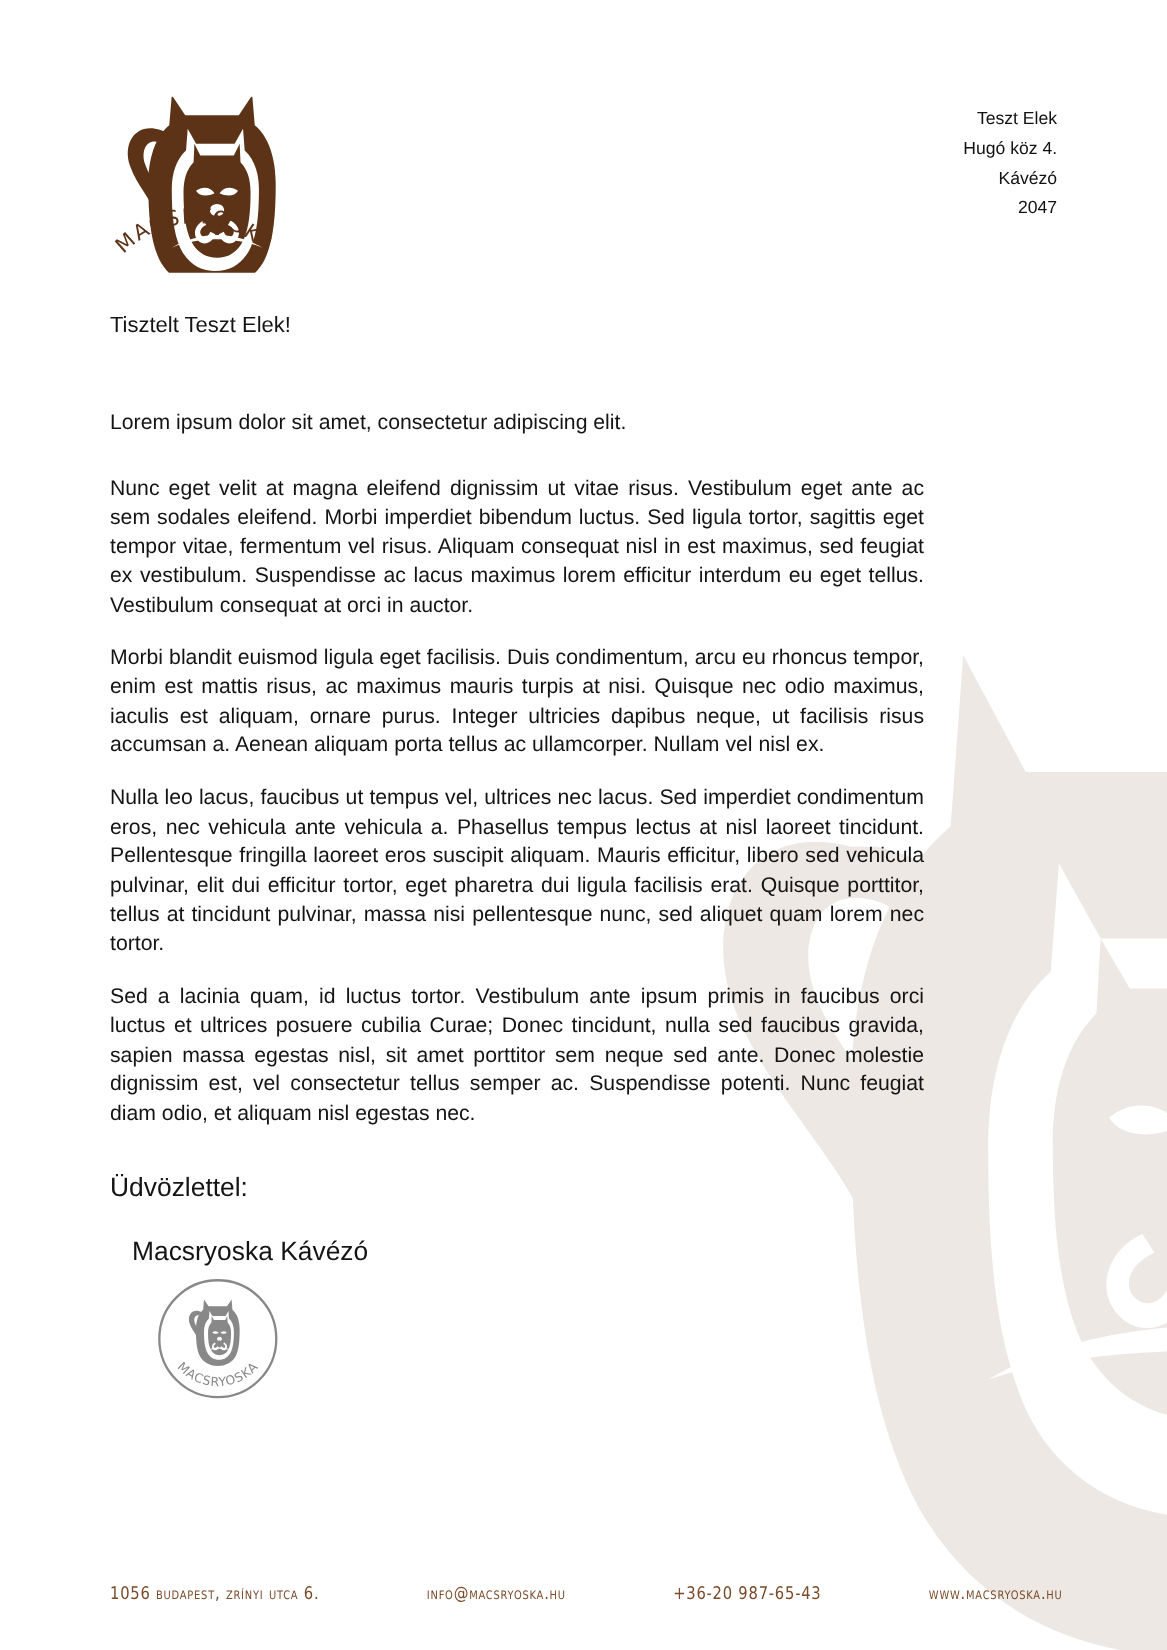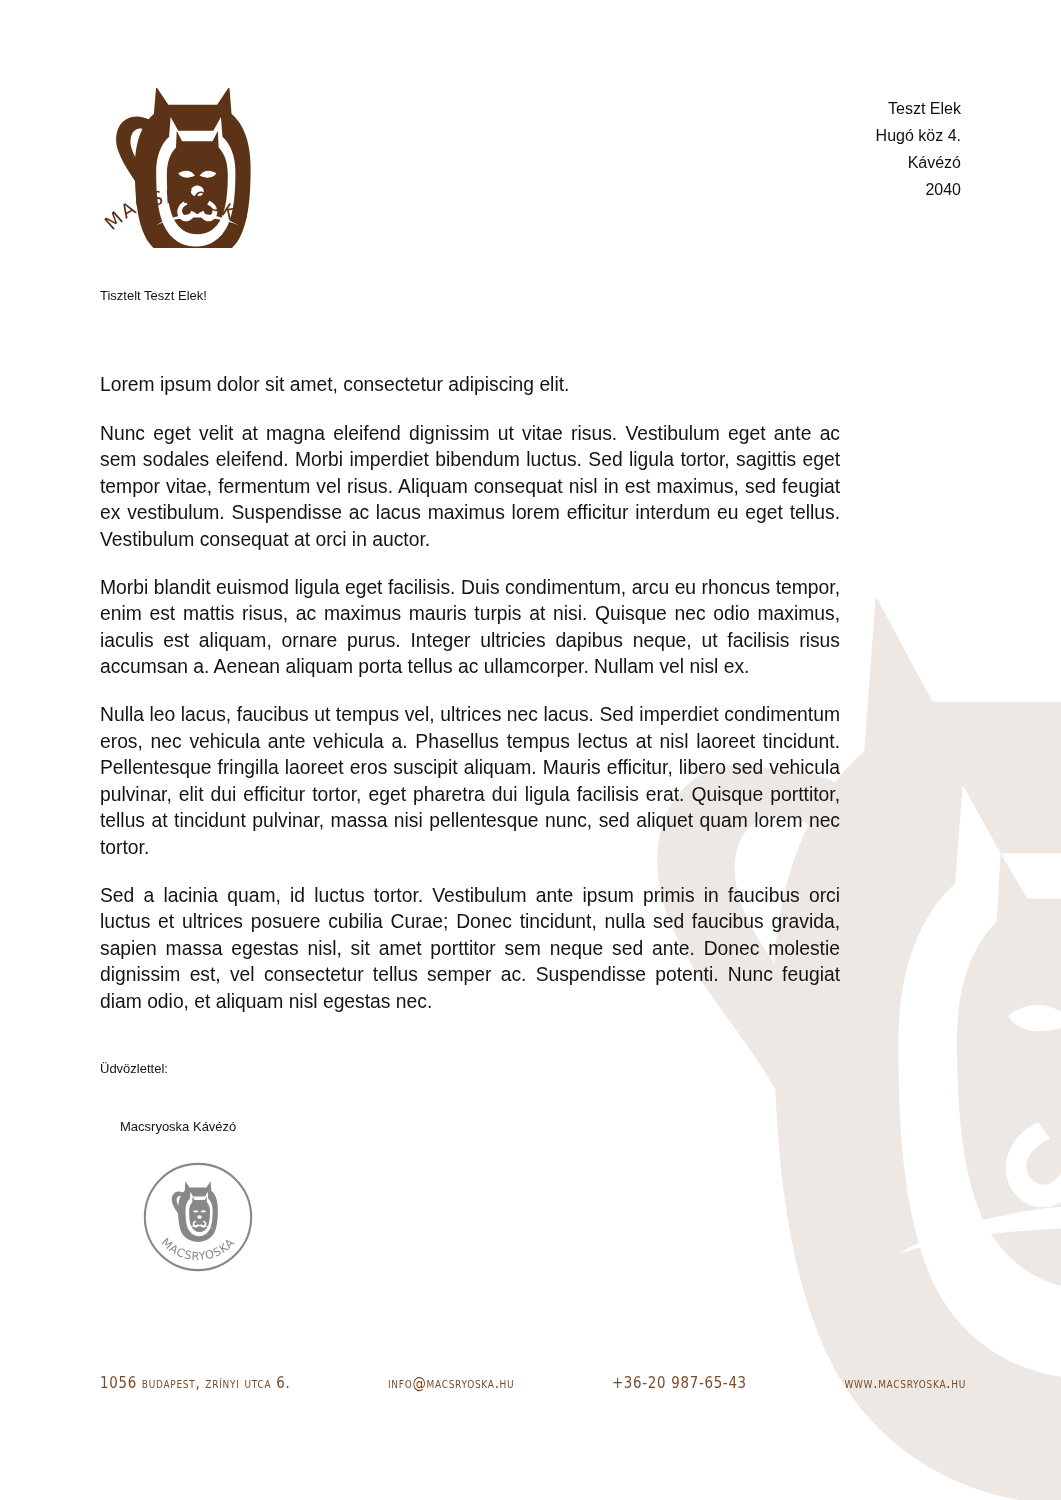--- a/index.html
+++ b/index.html
@@ -53,57 +53,57 @@
   
   #letter-body {
     position: absolute;
     left: 100px;
     top: 283px;
     width: 740px;
     z-index: 2;
     color: #141414;
   }
   .salutation {
-    font-size: 13px;
+    font-size: 20px;
     line-height: 26px;
     margin: 0 0 63px 0;
   }
   .para {
     font-size: 19.3px;
     line-height: 26.6px;
     text-align: justify;
     text-justify: inter-word;
     margin: 0 0 21px 0;
     hyphens: none;
   }
-  .para.lead { margin-bottom: 22px; }
+  .para.lead { margin-bottom: 33px; }
   .closing-space { height: 20px; }
   .closing {
-    font-size: 13px;
+    font-size: 24px;
     line-height: 26px;
     margin: 0;
   }
   .closing.sign-off { margin-top: 32px; margin-left: 20px; }
 
   
   #stamp {
     position: absolute;
     left: 137px;
     top: 1156px;
     width: 122px;
     height: 122px;
     z-index: 2;
     opacity: 0.82;
   }
 
   
   #footer {
     position: absolute;
     left: 100px;
-    top: 1375px;
+    top: 1442px;
     width: 866px;
     display: flex;
     justify-content: space-between;
     align-items: baseline;
     z-index: 3;
   }
   .footer-item {
     font-family: "DejaVu Sans", sans-serif;
     font-size: 13.4px;
     letter-spacing: 0.7px;
@@ -244,21 +244,21 @@
     </defs>
     <text font-family="'DejaVu Sans', sans-serif" font-size="25" fill="#5C3317" letter-spacing="2.2" font-weight="500">
       <textPath href="#arcPath" startOffset="50%" text-anchor="middle">MACSRYOSKA</textPath>
     </text>
   </svg>
 
   <div id="recipient-block">
     <div>Teszt Elek</div>
     <div>Hugó köz 4.</div>
     <div>Kávézó</div>
-    <div>2040</div>
+    <div>2047</div>
   </div>
 
   <div id="letter-body">
     <p class="salutation">Tisztelt Teszt Elek!</p>
     <p class="para lead">Lorem ipsum dolor sit amet, consectetur adipiscing elit.</p>
     <p class="para">Nunc eget velit at magna eleifend dignissim ut vitae risus. Vestibulum eget ante ac sem sodales eleifend. Morbi imperdiet bibendum luctus. Sed ligula tortor, sagittis eget tempor vitae, fermentum vel risus. Aliquam consequat nisl in est maximus, sed feugiat ex vestibulum. Suspendisse ac lacus maximus lorem efficitur interdum eu eget tellus. Vestibulum consequat at orci in auctor.</p>
     <p class="para">Morbi blandit euismod ligula eget facilisis. Duis condimentum, arcu eu rhoncus tempor, enim est mattis risus, ac maximus mauris turpis at nisi. Quisque nec odio maximus, iaculis est aliquam, ornare purus. Integer ultricies dapibus neque, ut facilisis risus accumsan a. Aenean aliquam porta tellus ac ullamcorper. Nullam vel nisl ex.</p>
     <p class="para">Nulla leo lacus, faucibus ut tempus vel, ultrices nec lacus. Sed imperdiet condimentum eros, nec vehicula ante vehicula a. Phasellus tempus lectus at nisl laoreet tincidunt. Pellentesque fringilla laoreet eros suscipit aliquam. Mauris efficitur, libero sed vehicula pulvinar, elit dui efficitur tortor, eget pharetra dui ligula facilisis erat. Quisque porttitor, tellus at tincidunt pulvinar, massa nisi pellentesque nunc, sed aliquet quam lorem nec tortor.</p>
     <p class="para">Sed a lacinia quam, id luctus tortor. Vestibulum ante ipsum primis in faucibus orci luctus et ultrices posuere cubilia Curae; Donec tincidunt, nulla sed faucibus gravida, sapien massa egestas nisl, sit amet porttitor sem neque sed ante. Donec molestie dignissim est, vel consectetur tellus semper ac. Suspendisse potenti. Nunc feugiat diam odio, et aliquam nisl egestas nec.</p>
     <div class="closing-space"></div>

